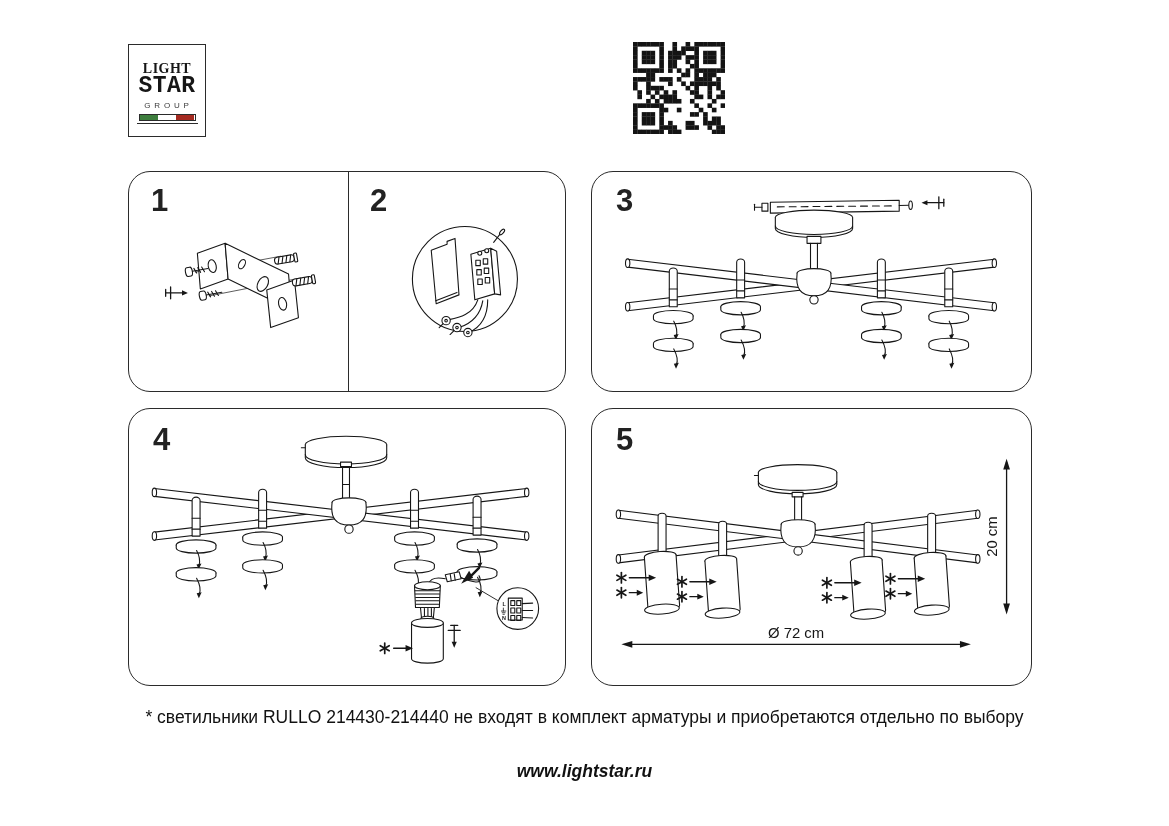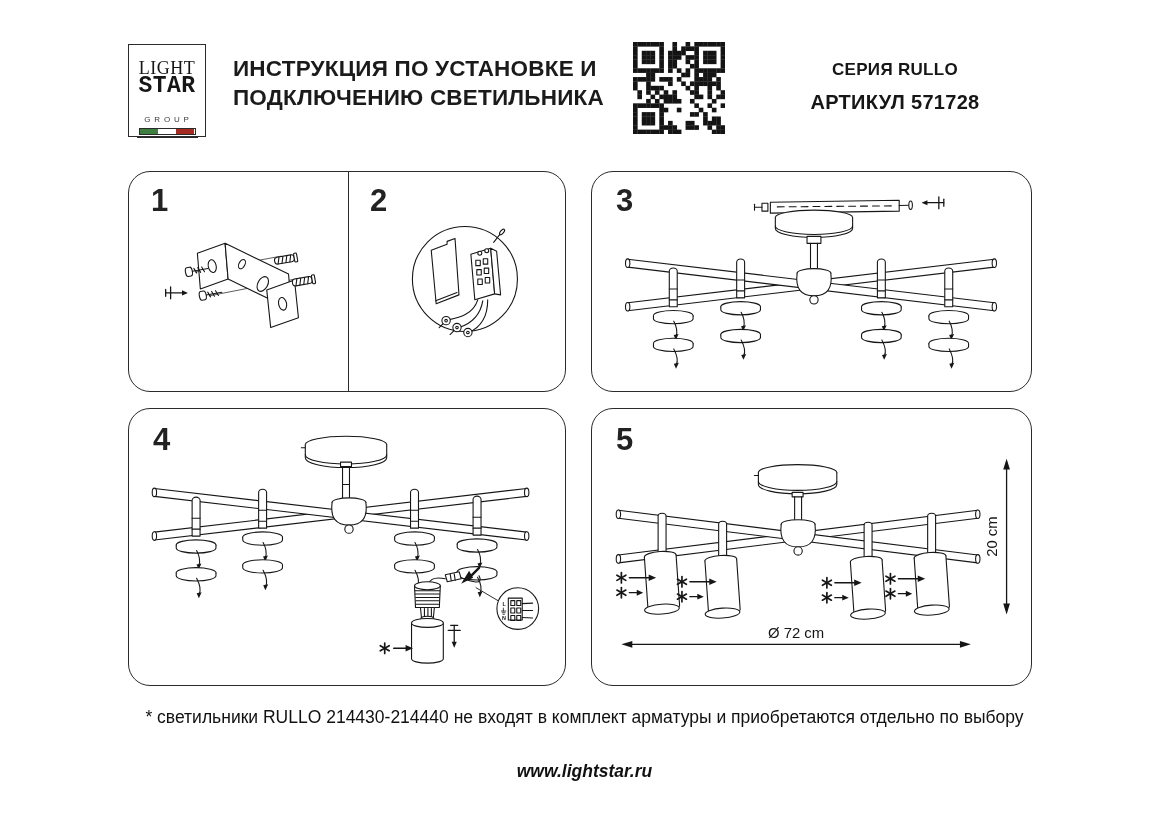--- a/index.html
+++ b/index.html
@@ -3,25 +3,25 @@
 <meta charset="utf-8">
 <style>
   * { margin:0; padding:0; box-sizing:border-box; }
   html,body { width:1169px; height:826px; background:#ffffff;
               font-family:"Liberation Sans", sans-serif; color:#161616; }
   #page { position:relative; width:1169px; height:826px; background:#fff; overflow:hidden; }
 
   
   .logo-box { position:absolute; left:128px; top:44px; width:78px; height:93px;
               border:1.5px solid #2b2b2b; text-align:center; padding-top:16px; }
-  .logo-l1 { font-family:"Liberation Serif", serif; font-weight:400; font-size:18px;
+  .logo-l1 { font-family:"Liberation Serif", serif; font-weight:700; font-size:14px;
              line-height:15px; letter-spacing:.5px; }
   .logo-l2 { font-family:Liberation Mono, monospace; font-weight:700; font-size:23px;
              line-height:20px; letter-spacing:.5px; }
-  .logo-l3 { font-size:8px; letter-spacing:3.8px; line-height:11px; margin-top:18px;
+  .logo-l3 { font-size:8px; letter-spacing:3.8px; line-height:11px; margin-top:4px;
              color:#3a3a3a; padding-left:3px; }
   .logo-flag { width:57px; height:7px; margin:3px auto 0; border:1px solid #2b2b2b;
                display:flex; }
   .logo-flag span { height:100%; flex:1; }
   .flag-green { background:#3e7e3e; }
   .flag-white { background:#ffffff; }
   .flag-red   { background:#a52a21; }
   .logo-underline { width:61px; height:1px; background:#2b2b2b; margin:2px auto 0; }
 
   .title { position:absolute; left:233px; top:54px; font-size:22.5px; font-weight:700;
@@ -110,24 +110,20 @@
     <div class="logo-l2">STAR</div>
     <div class="logo-l3">GROUP</div>
     <div class="logo-flag">
       <span class="flag-green"></span>
         <span class="flag-white"></span>
         <span class="flag-red"></span>
     </div>
     <div class="logo-underline"></div>
   </div>
 
-  <div class="title">
-    <div>ИНСТРУКЦИЯ ПО УСТАНОВКЕ И</div>
-    <div>ПОДКЛЮЧЕНИЮ СВЕТИЛЬНИКА</div>
-  </div>
 
   <div class="qr">
     <svg id="qr-svg" viewBox="0 0 92 92" fill="#141414">
         <rect x="0.00" y="0.00" width="4.63" height="4.63"></rect>
         <rect x="4.38" y="0.00" width="4.63" height="4.63"></rect>
         <rect x="8.76" y="0.00" width="4.63" height="4.63"></rect>
         <rect x="13.14" y="0.00" width="4.63" height="4.63"></rect>
         <rect x="17.52" y="0.00" width="4.63" height="4.63"></rect>
         <rect x="21.90" y="0.00" width="4.63" height="4.63"></rect>
         <rect x="26.29" y="0.00" width="4.63" height="4.63"></rect>
@@ -348,24 +344,20 @@
         <rect x="26.29" y="87.62" width="4.63" height="4.63"></rect>
         <rect x="35.05" y="87.62" width="4.63" height="4.63"></rect>
         <rect x="39.43" y="87.62" width="4.63" height="4.63"></rect>
         <rect x="43.81" y="87.62" width="4.63" height="4.63"></rect>
         <rect x="78.86" y="87.62" width="4.63" height="4.63"></rect>
         <rect x="83.24" y="87.62" width="4.63" height="4.63"></rect>
         <rect x="87.62" y="87.62" width="4.63" height="4.63"></rect>
       </svg>
   </div>
 
-  <div class="series-block">
-    <div class="series-line">СЕРИЯ RULLO</div>
-    <div class="article-line">АРТИКУЛ 571728</div>
-  </div>
 
   <div class="panel" id="panel-12">
     <div class="divider"></div>
     <div class="step-num" style="left:22px; top:12px;">1</div>
     <div class="step-num" style="left:241px; top:12px;">2</div>
 
     <svg class="art" viewBox="0 0 438 221">
       <g class="ink">
 
         <line x1="66" y1="101" x2="152" y2="85" stroke-width="0.7"></line>

